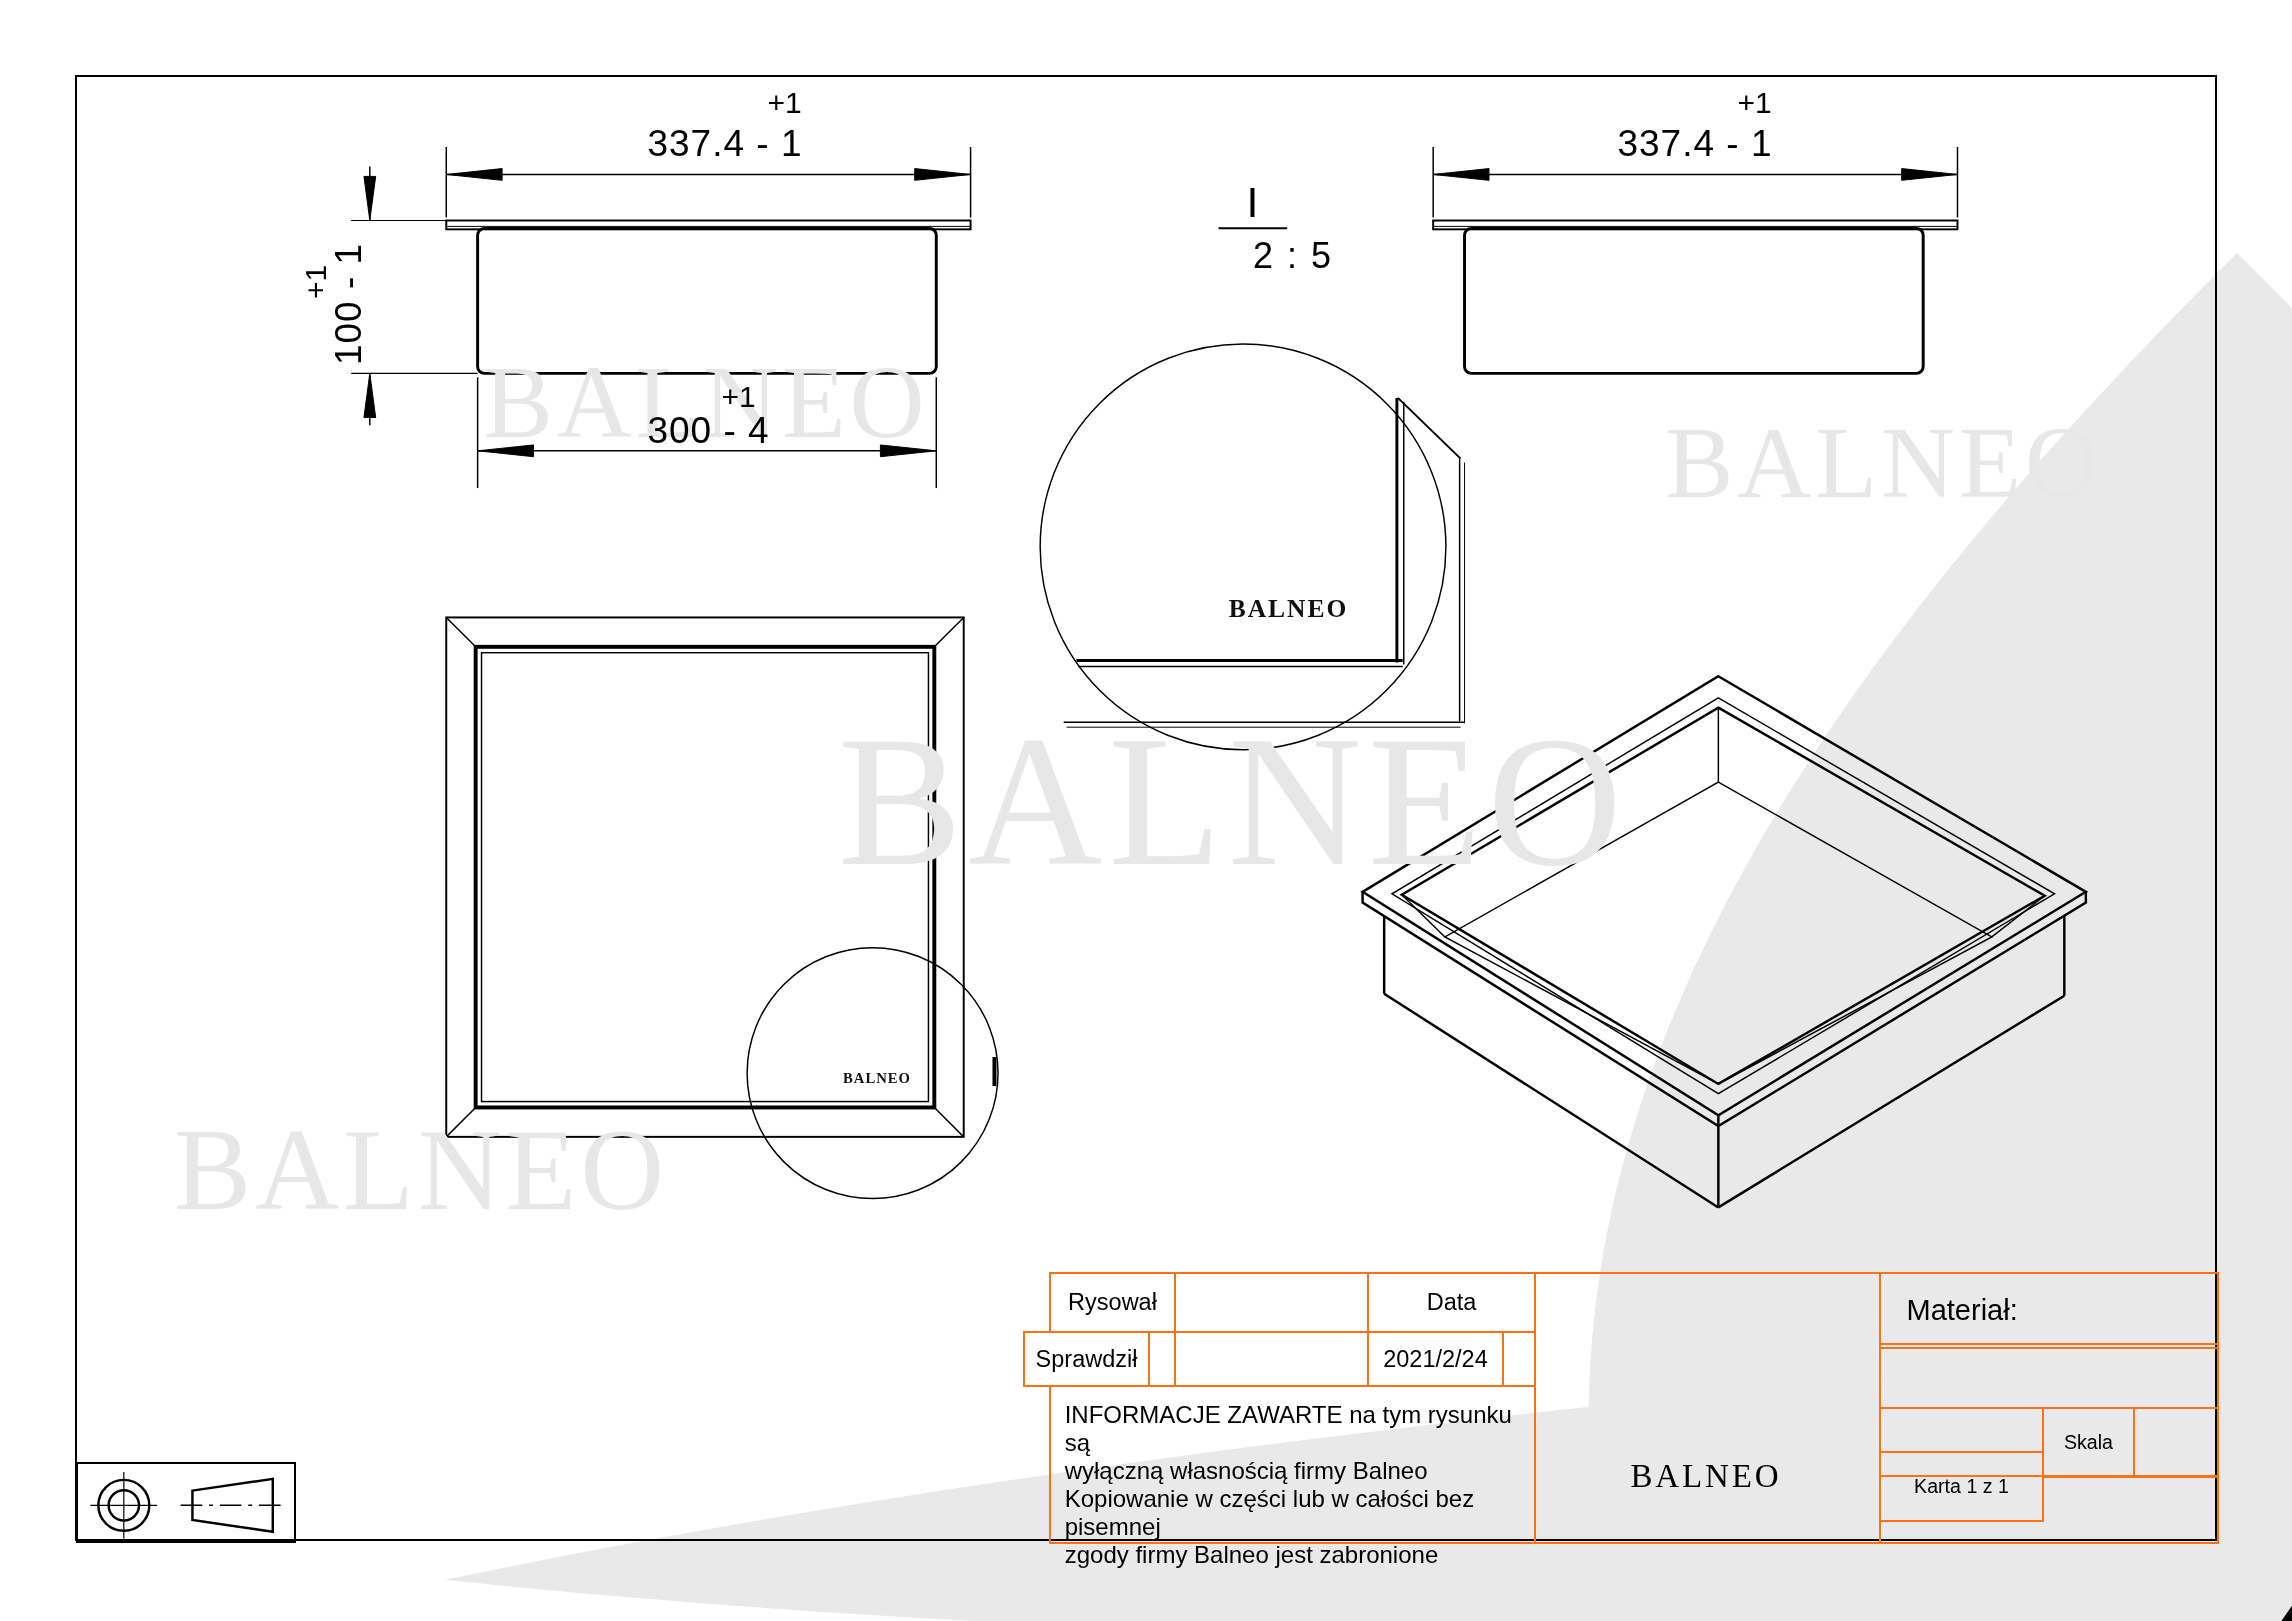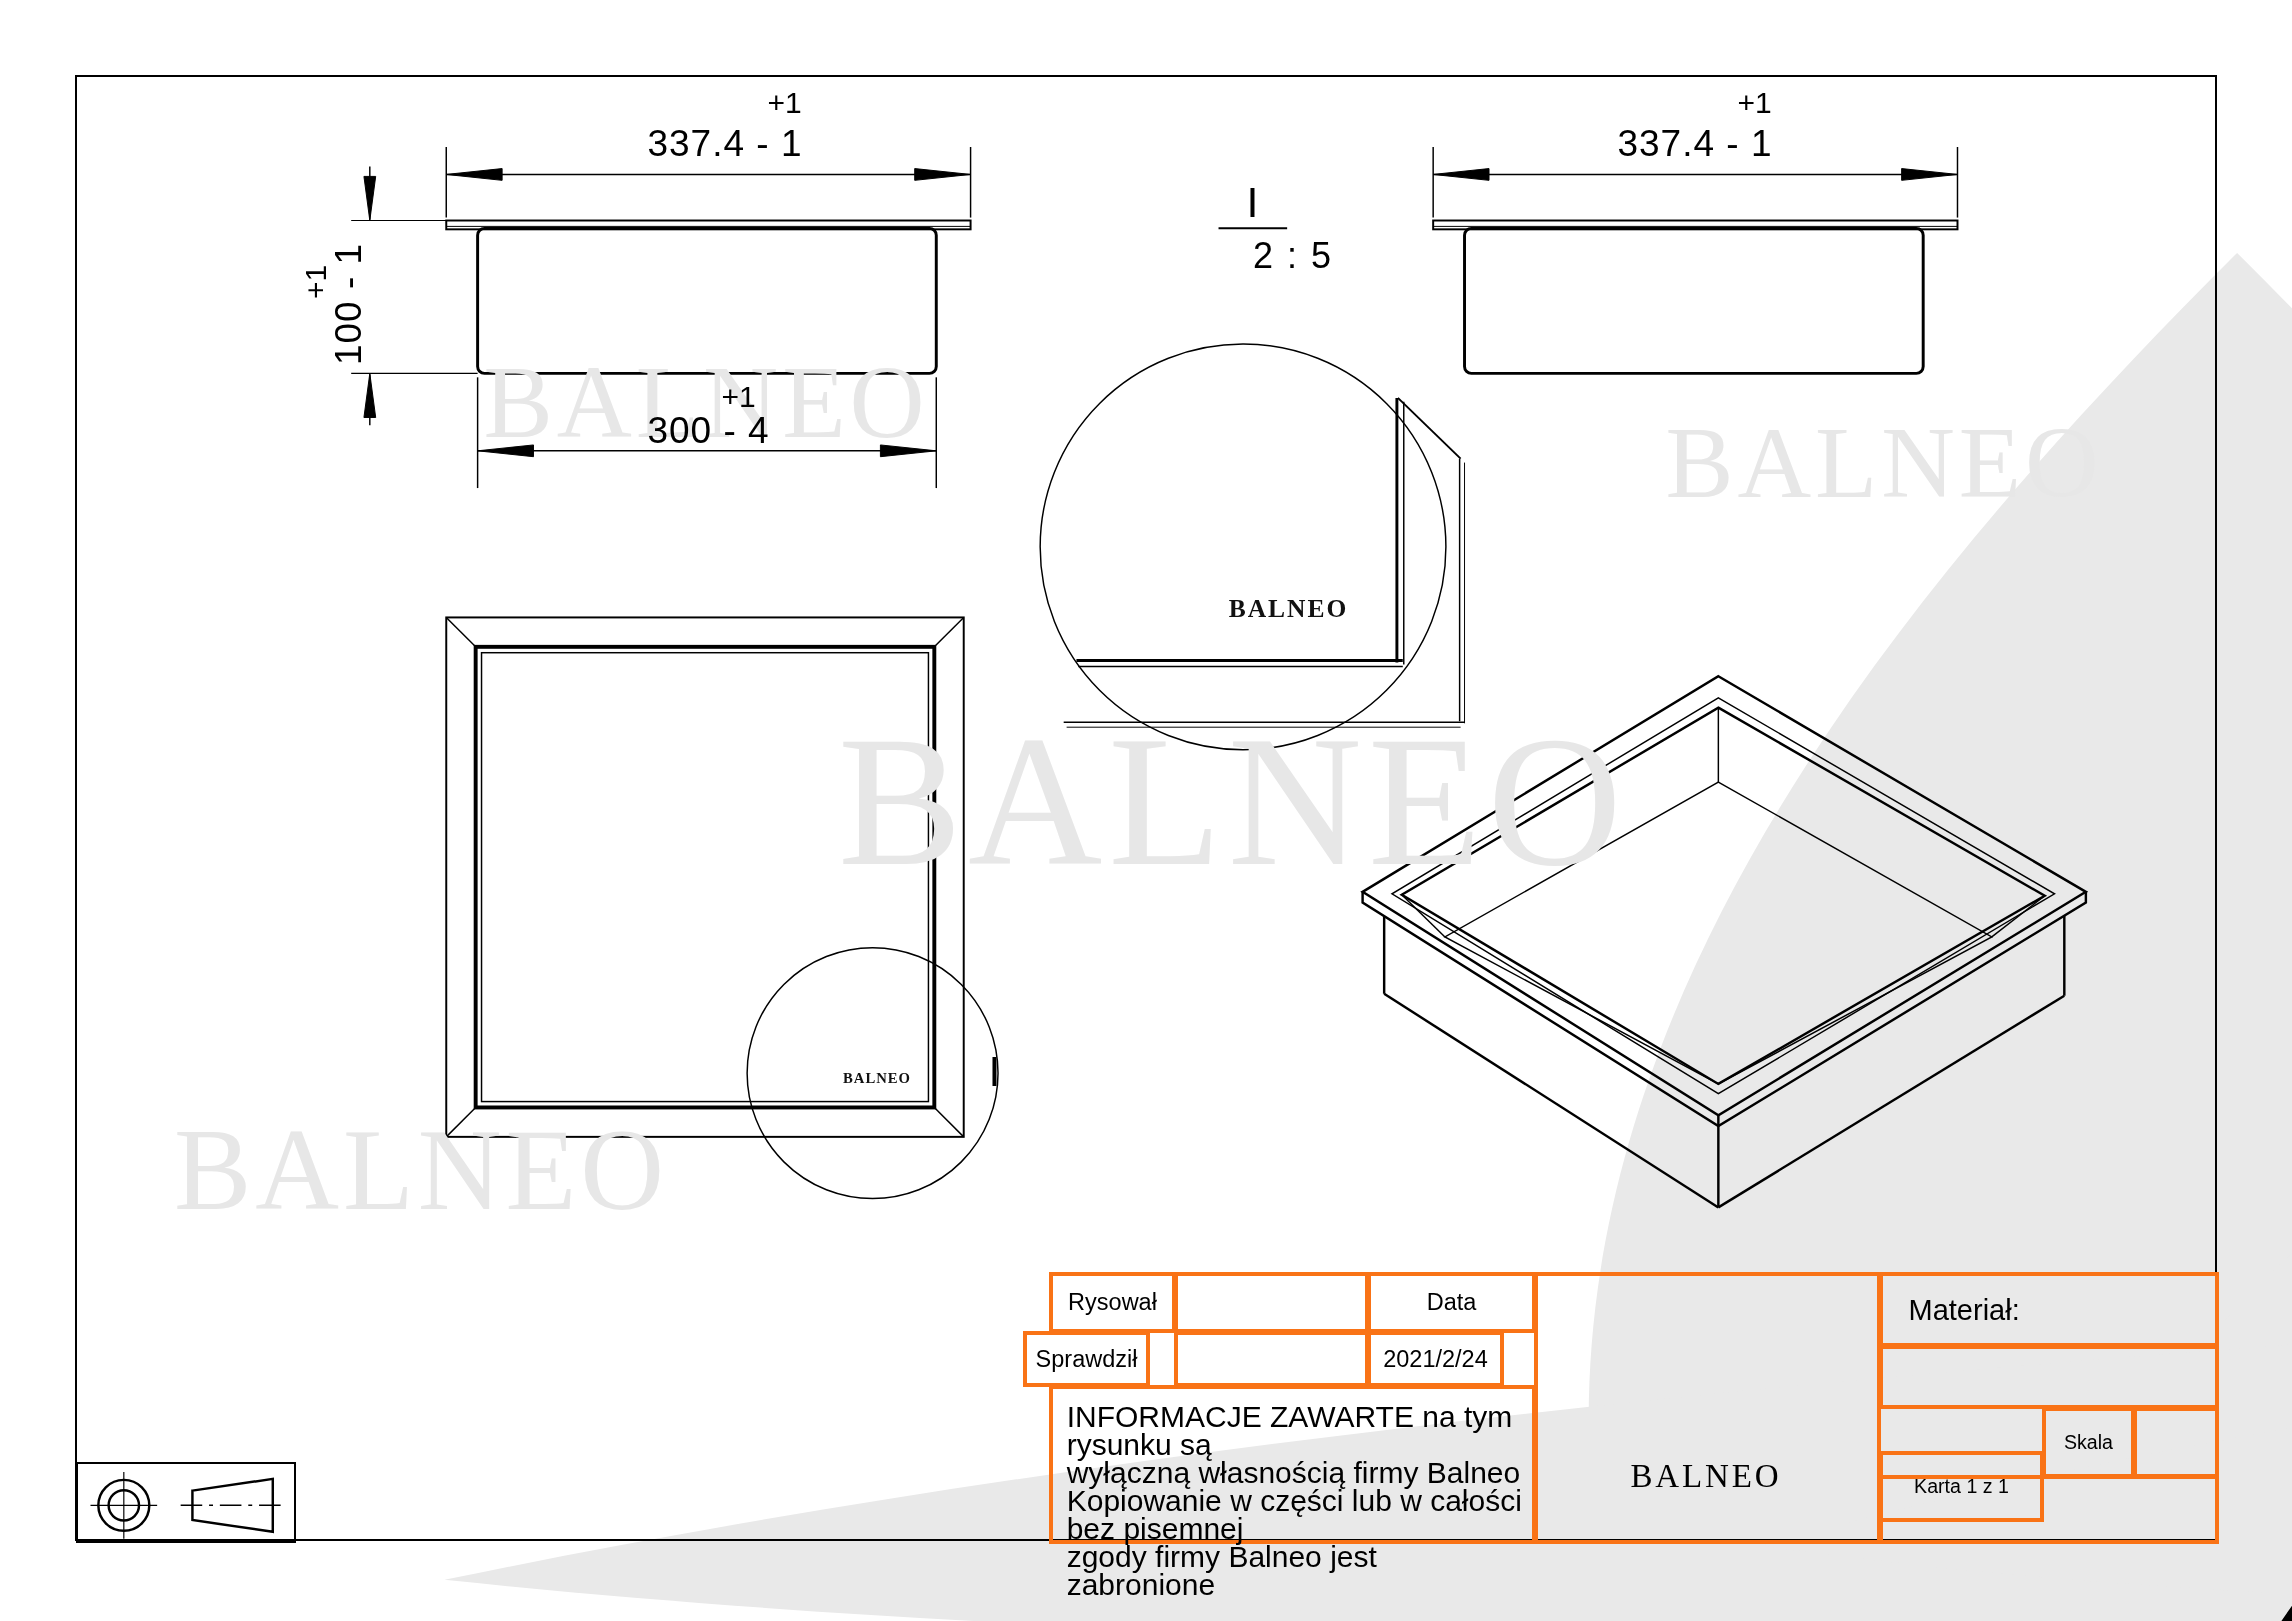--- a/index.html
+++ b/index.html
@@ -15,24 +15,24 @@
   .rot{transform:rotate(-90deg);transform-origin:center center;}
   .lblI{font-size:43px;}
   .scaleTxt{font-size:36px;letter-spacing:2px;margin-left:40px;}
   
   .emboss{font-family:"Liberation Serif",serif;font-weight:bold;color:#111;
           letter-spacing:2px;white-space:nowrap;}
   
   .wmtext{position:absolute;font-family:"Liberation Serif",serif;color:#e7e7e7;
           letter-spacing:3.9px;white-space:nowrap;text-align:center;line-height:1;}
   
-  .cell{position:absolute;border:4px solid #f97316;box-sizing:border-box;background:transparent;
+  .cell{position:absolute;border:2px solid #f97316;box-sizing:border-box;background:transparent;
         display:flex;align-items:center;justify-content:center;font-size:23.5px;}
   .cell.left{justify-content:flex-start;}
-  .info{font-size:30px;line-height:28px;align-items:flex-start;justify-content:flex-start;
+  .info{font-size:24px;line-height:28px;align-items:flex-start;justify-content:flex-start;
         padding:13.7px 9.8px 0 13.7px;display:block;}
   .mat{font-size:29px;padding-left:25.5px;}
   .small{font-size:19.6px;}
   .logoTxt{position:absolute;font-family:"Liberation Serif",serif;font-size:33px;
            letter-spacing:2.9px;color:#000;text-align:center;}
   svg{position:absolute;left:0;top:0;}
 </style>
 </head>
 <body>
 

